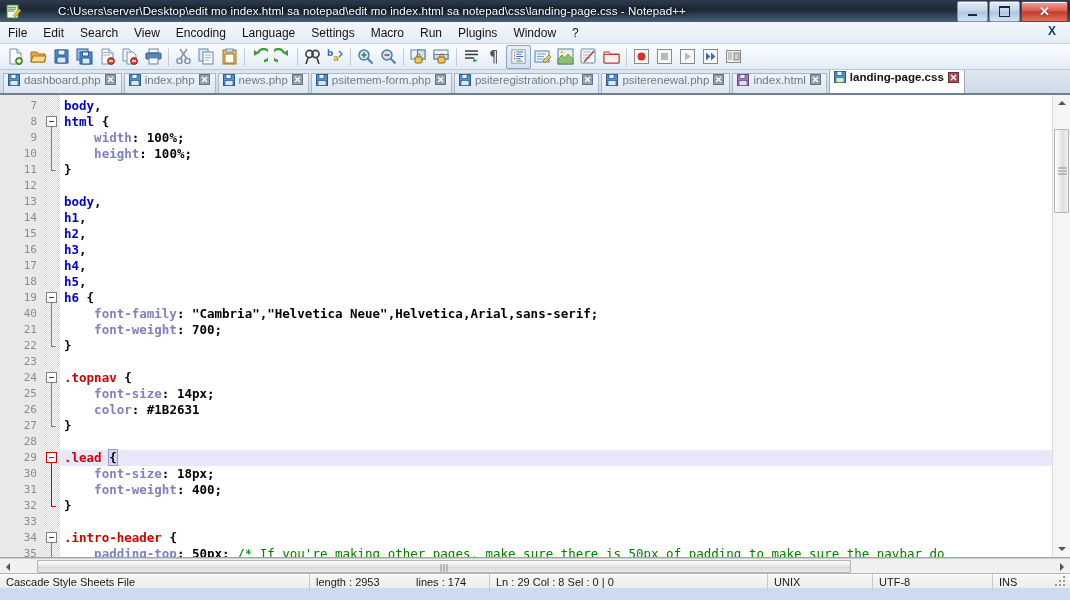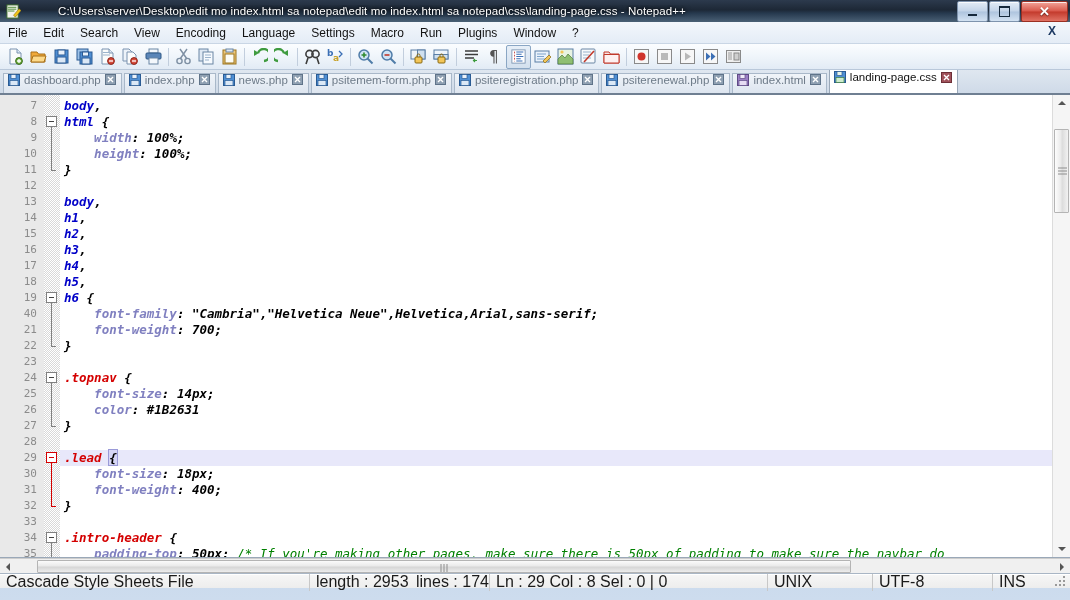--- a/index.html
+++ b/index.html
@@ -79,21 +79,21 @@
     height:20px;display:flex;align-items:center;gap:4px;
     padding:0 5px 8px 4px;margin-right:2px;
     background:linear-gradient(180deg,#f0f4f9 0%,#dde5ef 100%);
     border:1px solid #a9b8c9;border-bottom:none;
     font-size:11.5px;color:#6d7a88;white-space:nowrap;
     box-sizing:border-box;
   }
   .tab.active{
     height:26px;background:#ffffff;color:#101010;
     border-top:2px solid #f09225;border-left:1px solid #9aa8b8;border-right:1px solid #9aa8b8;
-    font-weight:normal;
+    font-weight:bold;
   }
   .tab-fileicon{width:12px;height:12px;flex:0 0 12px;}
   .tab-close{width:11px;height:11px;flex:0 0 11px;}
   
   .editor-wrap{
     position:relative;height:462px;background:#ffffff;
     display:flex;overflow:hidden;
     border-bottom:1px solid #9aa8b8;
   }
   .gutter{
@@ -106,21 +106,21 @@
     font-size:11px;color:#8c8c8c;padding-right:6px;
   }
   .foldmargin{
     width:16px;flex:0 0 16px;position:relative;
     background:repeating-conic-gradient(#ffffff 0% 25%, #d8d8d8 0% 50%) 0 0/2px 2px;
   }
   .code{
     flex:1 1 auto;position:relative;padding-top:3px;overflow:hidden;
     font-family:"DejaVu Sans Mono",monospace;font-size:12.5px;
   }
-  .cl{height:16px;line-height:16px;white-space:pre;padding-left:4px;font-style:italic;}
+  .cl{height:16px;line-height:16px;white-space:pre;padding-left:4px;}
   .cl.cur{background:#e8e8fa;}
   
   .s-tag{color:#0000c8;font-weight:bold;}
   .s-class{color:#d40000;font-weight:bold;}
   .s-prop{color:#8080c0;font-weight:bold;}
   .s-val{color:#000000;font-weight:bold;text-align:center;}
   .s-punc{color:#000000;font-weight:bold;}
   .s-comment{color:#008000;}
   .s-brace-hl{background:#d6d6f5;outline:1px solid #9a9ad8;}
   
@@ -175,21 +175,21 @@
     background:linear-gradient(180deg,#fbfbfb 0%,#eaeaea 45%,#d6d6d6 55%,#ececec 100%);
     border:1px solid #b4b4b4;border-radius:1px;box-sizing:border-box;
   }
   .hs-grip{position:absolute;top:3px;left:50%;transform:translateX(-50%);height:8px;display:flex;gap:2px;}
   .hs-grip i{display:block;width:1px;height:8px;background:#8d8d8d;}
   
   .statusbar{
     height:14px;display:flex;align-items:center;
     background:linear-gradient(180deg,#f6f6f6 0%,#ededed 100%);
     border-top:1px solid #ffffff;
-    font-size:16px;color:#1a1a1a;box-sizing:border-box;
+    font-size:11px;color:#1a1a1a;box-sizing:border-box;
   }
   .sb-cell{
     height:18px;display:flex;align-items:center;padding:0 6px;
     border-right:1px solid #c8c8c8;box-sizing:border-box;white-space:nowrap;
   }
   .sb-cell.nb{border-right:none;}
   .sb-grip{margin-left:auto;width:14px;height:14px;position:relative;margin-right:2px;}
   .sb-grip i{position:absolute;width:2px;height:2px;background:#9a9a9a;}
 </style>
 </head>

